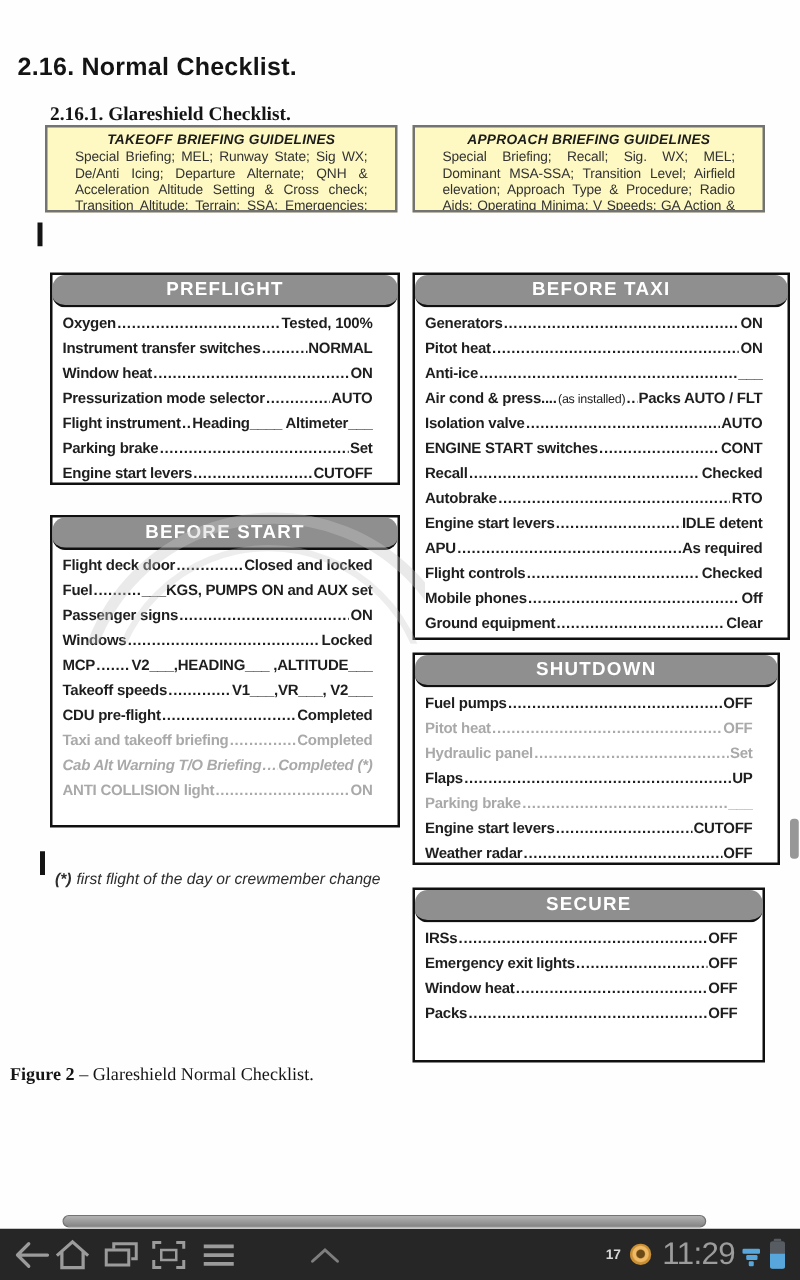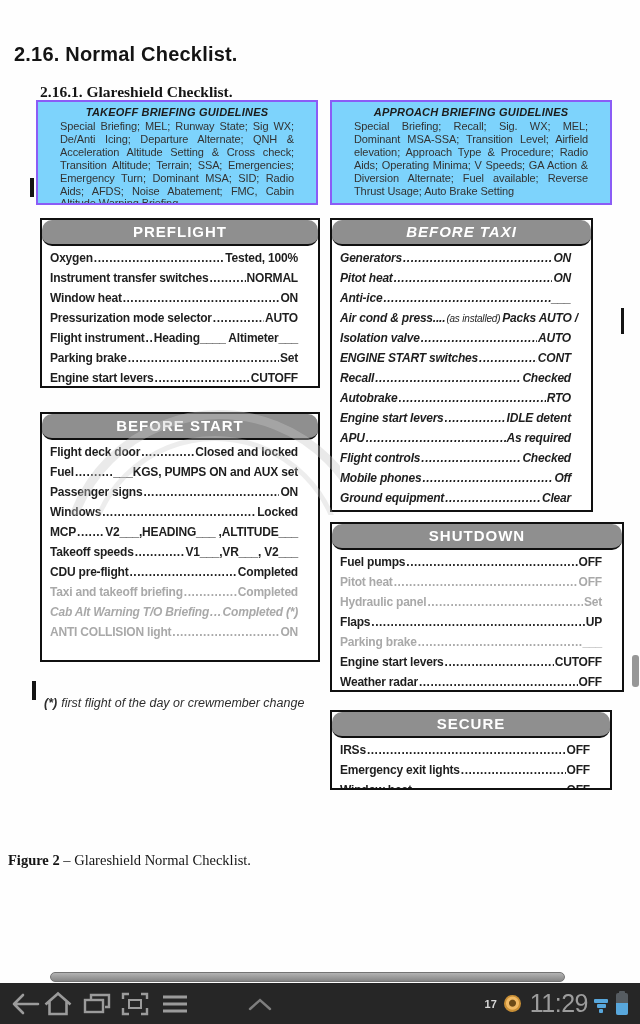--- a/index.html
+++ b/index.html
@@ -5,21 +5,21 @@
   html,body{margin:0;padding:0;background:#fff;}
   .screen{position:relative;width:640px;height:1024px;background:#fff;overflow:hidden;
           font-family:"Liberation Sans",sans-serif;}
   .doc{position:absolute;left:0;top:0;width:640px;height:983px;background:#fefefe;}
 
   
   .page-title{position:absolute;left:14px;top:30px;font-size:20px;font-weight:bold;color:#141414;letter-spacing:.2px;}
   .page-subtitle{position:absolute;left:40px;top:70px;font-family:"Liberation Serif",serif;font-size:15.5px;font-weight:bold;color:#141414;}
 
   
-  .brief{position:absolute;width:282px;height:105px;border:2px solid #8b5cf6;background:#7dd3fc;box-sizing:border-box;overflow:hidden;}
+  .brief{position:absolute;width:282px;height:70px;border:2px solid #737373;background:#fef9c3;box-sizing:border-box;overflow:hidden;}
   .brief-title{margin-top:4px;text-align:center;font-size:11px;font-weight:bold;font-style:italic;color:#1c1c1c;letter-spacing:.2px;}
   .brief-body{margin:2px 0 0 0;padding:0 22px;font-size:11px;line-height:12.9px;color:#333;text-align:justify;letter-spacing:-.1px;}
 
   
   .box{position:absolute;border:2px solid #101010;background:#fff;box-sizing:border-box;overflow:hidden;z-index:1;}
   .box-header{height:24px;line-height:24px;background:#8f8f8f;border-bottom:2px solid #101010;
               text-align:center;color:#fff;font-size:15px;font-weight:bold;letter-spacing:1px;border-radius:10px;}
   .box-body{padding:2px 12px 0 0;}
   .row{display:flex;align-items:baseline;height:20px;line-height:20px;padding:0 8px;overflow:hidden;
        font-size:12px;font-weight:bold;color:#1e1e1e;letter-spacing:-.2px;white-space:nowrap;}
@@ -212,21 +212,21 @@
 
           <div class="row muted">
             <span class="lbl">ANTI COLLISION light</span>
 
             <span class="leader"></span>
             <span class="val">ON</span>
           </div>
         </div>
     </section>
 
-    <section class="box" style="left:330px;top:218px;width:263px;height:294px;font-style:italic;">
+    <section class="box" style="left:330px;top:218px;width:302px;height:294px;">
       <div class="box-header">BEFORE TAXI</div>
       <div class="box-body">
 
           <div class="row">
             <span class="lbl">Generators</span>
 
             <span class="leader"></span>
             <span class="val">ON</span>
           </div>
 
@@ -364,21 +364,21 @@
 
           <div class="row">
             <span class="lbl">Weather radar</span>
 
             <span class="leader"></span>
             <span class="val">OFF</span>
           </div>
         </div>
     </section>
 
-    <section class="box" style="left:330px;top:710px;width:282px;height:80px;">
+    <section class="box" style="left:330px;top:710px;width:282px;height:140px;">
       <div class="box-header">SECURE</div>
       <div class="box-body">
 
           <div class="row">
             <span class="lbl">IRSs</span>
 
             <span class="leader"></span>
             <span class="val">OFF</span>
           </div>
 

